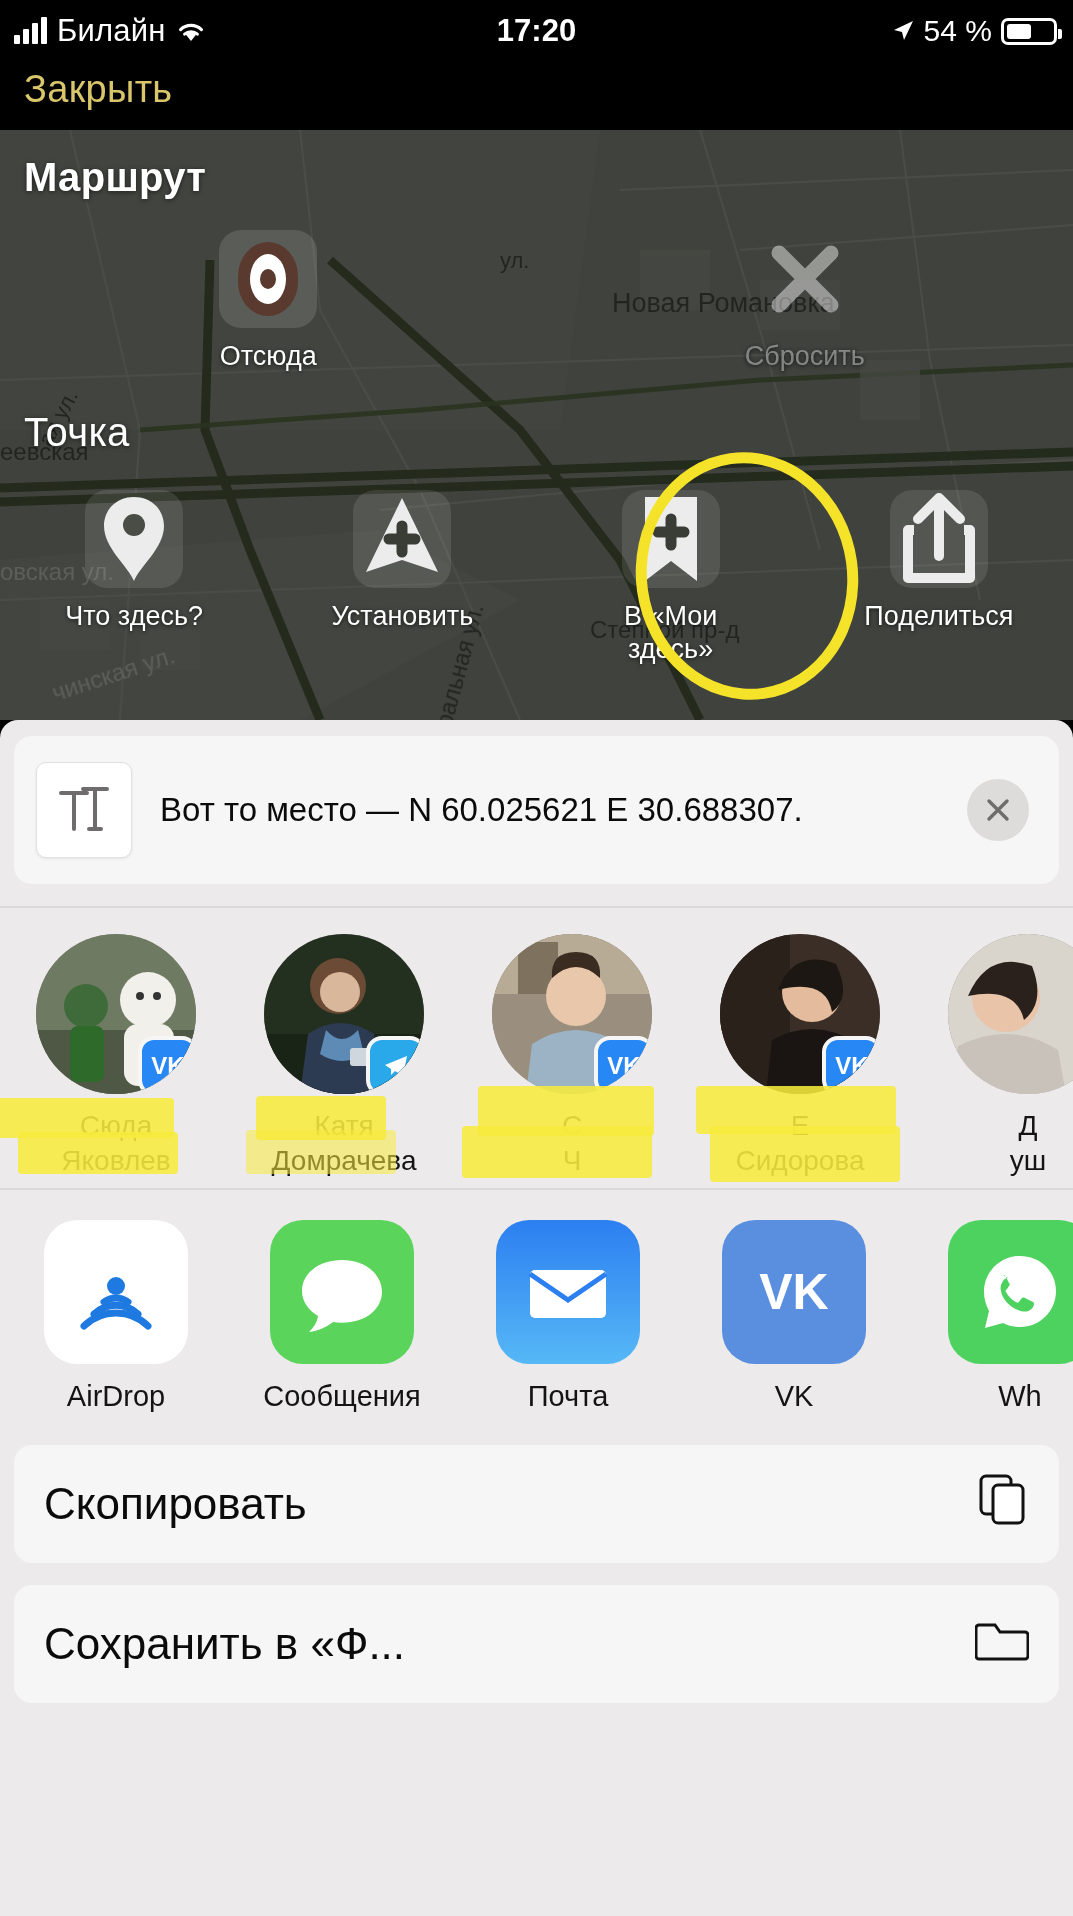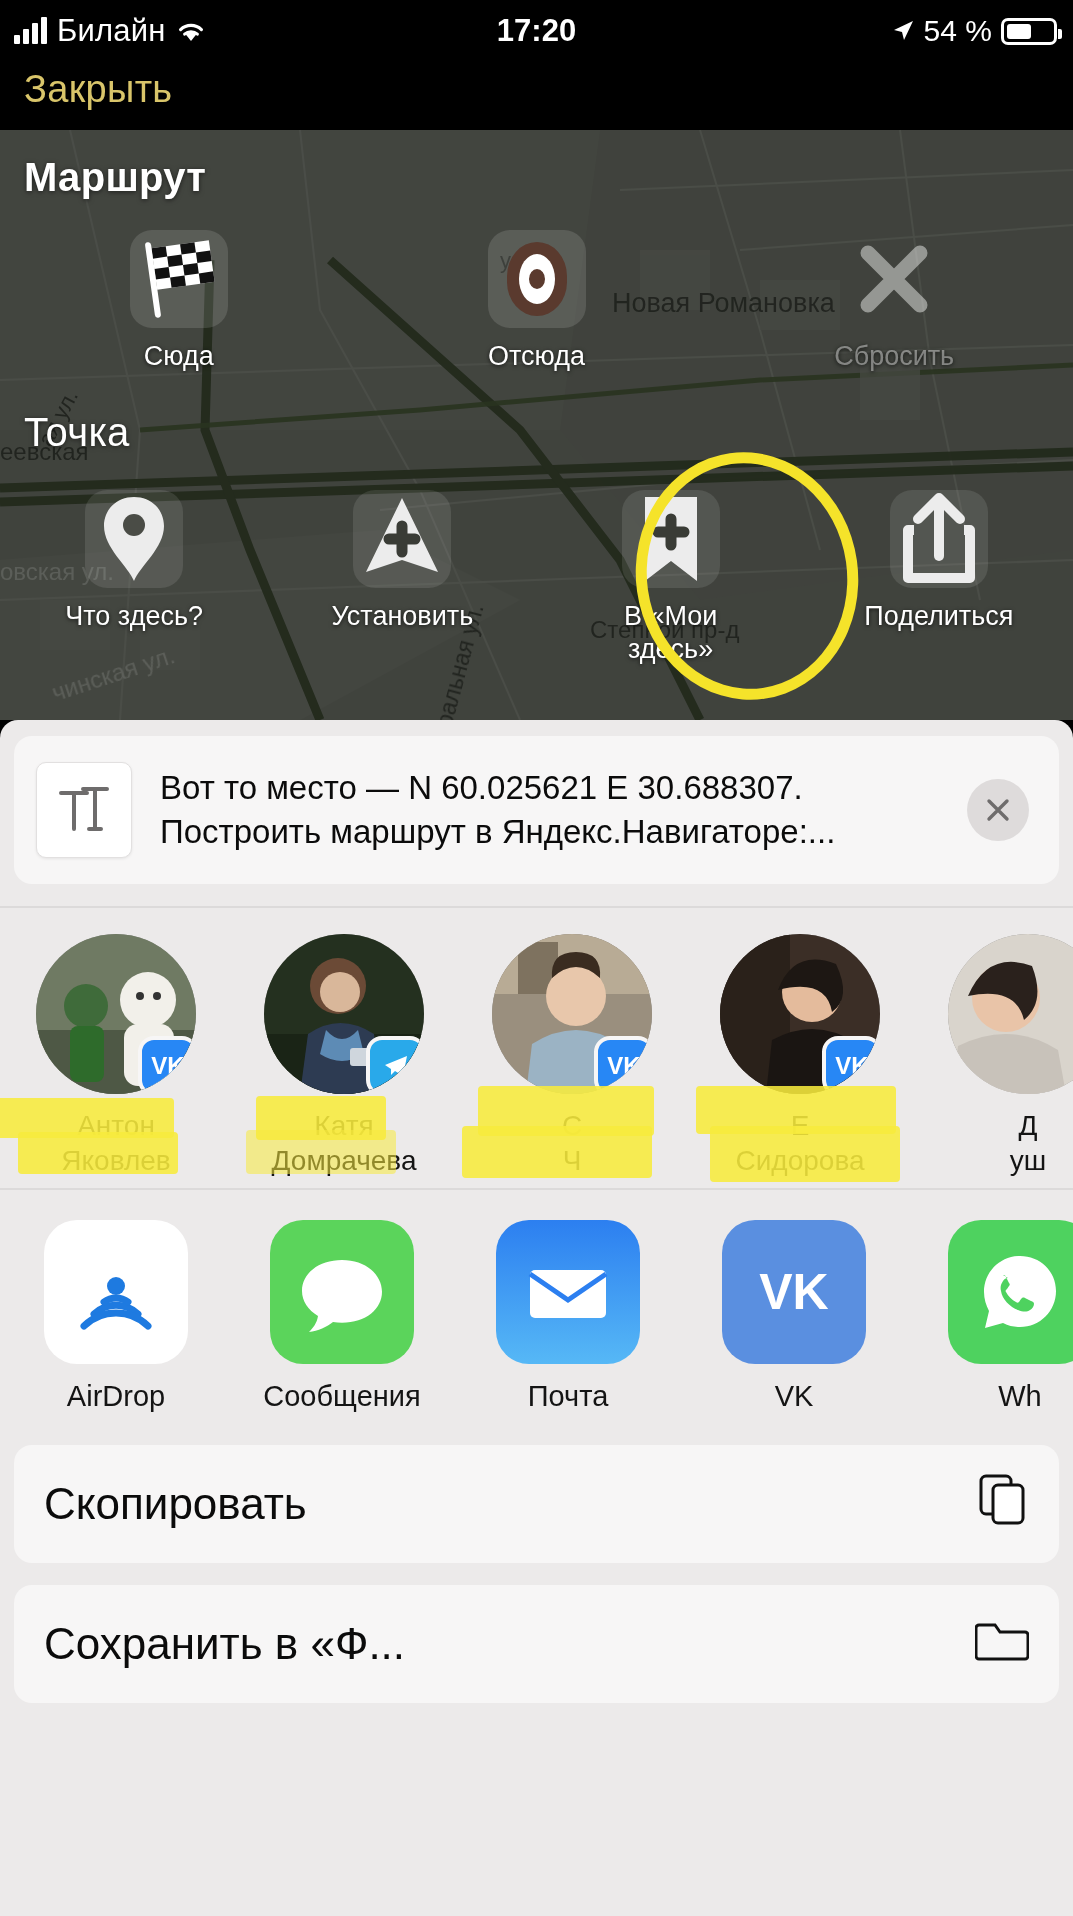--- a/index.html
+++ b/index.html
@@ -251,41 +251,20 @@
         <text x="0" y="450" font-size="24">овская ул.</text>
         <text x="55" y="570" font-size="24" transform="rotate(-18 60 570)">чинская ул.</text>
       </g>
     </svg>
     <div class="map-dim"></div>
 
     <div class="sec-title" style="left:24px; top:25px;font-weight:bold;">Маршрут</div>
 
     <div class="actions-row" style="top:100px;">
 
-      <div class="action">
-        <div class="tile">
-          <svg class="ic flag-ic" viewBox="0 0 86 86">
-            <g>
-              <rect x="18" y="8" width="58" height="42" fill="#fff" transform="rotate(-8 47 29)"></rect>
-              <g transform="rotate(-8 47 29)" fill="#111">
-                <rect x="18" y="8" width="14.5" height="10.5"></rect>
-                <rect x="47" y="8" width="14.5" height="10.5"></rect>
-                <rect x="32.5" y="18.5" width="14.5" height="10.5"></rect>
-                <rect x="61.5" y="18.5" width="14.5" height="10.5"></rect>
-                <rect x="18" y="29" width="14.5" height="10.5"></rect>
-                <rect x="47" y="29" width="14.5" height="10.5"></rect>
-                <rect x="32.5" y="39.5" width="14.5" height="10.5"></rect>
-                <rect x="61.5" y="39.5" width="14.5" height="10.5"></rect>
-              </g>
-              <rect x="14" y="6" width="6" height="76" rx="3" fill="#fff" transform="rotate(-8 17 44)"></rect>
-            </g>
-          </svg>
-        </div>
-        <div class="lbl">Сюда</div>
-      </div>
 
 
       <div class="action">
         <div class="tile">
           <span class="from-ic">
               <em></em>
             </span>
         </div>
         <div class="lbl">Отсюда</div>
       </div>
@@ -353,21 +332,20 @@
 
     <div class="sheet-card">
       <div class="doc-thumb">
         <svg width="62" height="62" viewBox="0 0 62 62">
           <path d="M8 14 h26 M21 14 v36" stroke="#6e6c6c" stroke-width="4" fill="none" stroke-linecap="round"></path>
           <path d="M30 10 h24 M42 10 v40 M36 50 h12" stroke="#6e6c6c" stroke-width="4" fill="none" stroke-linecap="round"></path>
         </svg>
       </div>
       <div class="share-text">
         <div>Вот то место — N 60.025621 E 30.688307.</div>
-        <div>Построить маршрут в Яндекс.Навигаторе:...</div>
       </div>
       <div class="close-x">
         <svg width="32" height="32" viewBox="0 0 32 32">
           <path d="M7 7 L25 25 M25 7 L7 25" stroke="#6e6c6c" stroke-width="3.4" stroke-linecap="round"></path>
         </svg>
       </div>
     </div>
 
     <div class="divider" style="margin-top:22px;"></div>
 
@@ -381,21 +359,21 @@
             <circle cx="50" cy="72" r="22" fill="#3f6b3a"></circle>
             <rect x="34" y="92" width="34" height="56" rx="8" fill="#2e6b2b"></rect>
             <circle cx="112" cy="66" r="28" fill="#f2f0ea"></circle>
             <rect x="88" y="90" width="50" height="62" rx="14" fill="#f2f0ea"></rect>
             <circle cx="104" cy="62" r="4" fill="#333"></circle>
               <circle cx="121" cy="62" r="4" fill="#333"></circle>
           </svg>
           <span class="badge vk">VK</span>
         </div>
         <div class="cname">
-          <span>Антон</span><br>
+          <span>Сюда</span><br>
           <span>Яковлев</span>
           <span class="redact" style="left:-42px; top:-10px; width:180px; height:40px;"></span>
           <span class="redact" style="left:-18px; top:24px; width:160px; height:42px;"></span>
         </div>
       </div>
 
       <div class="contact">
         <div class="avatar">
           <svg width="160" height="160" viewBox="0 0 160 160">
             <rect width="160" height="160" fill="#24301f"></rect>

